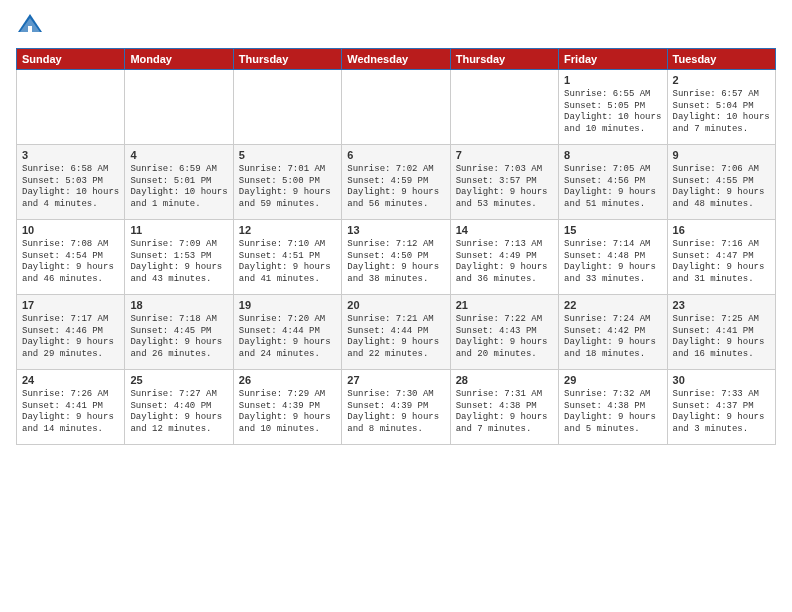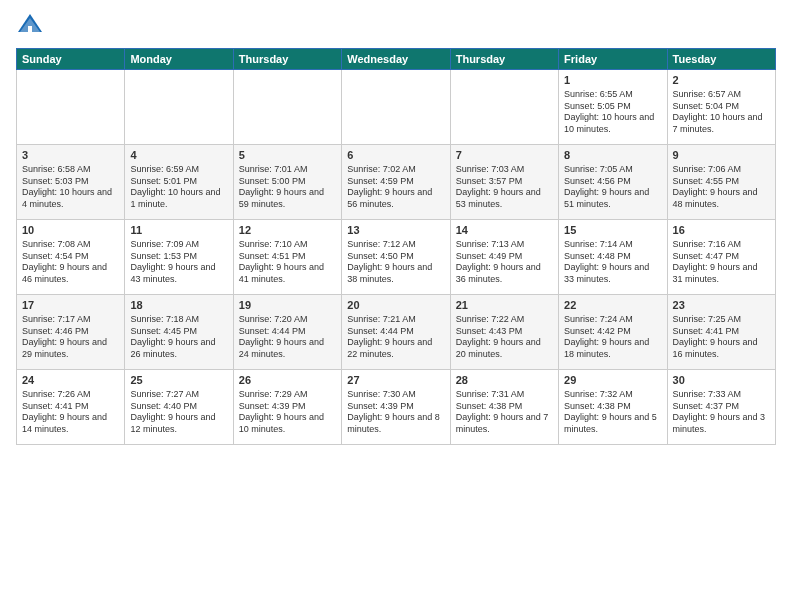--- a/index.html
+++ b/index.html
@@ -49,21 +49,21 @@
     .location {
       font-size: 14px;
       color: #555;
     }
     .calendar {
       width: 100%;
       border-collapse: collapse;
       font-size: 10px;
     }
     .calendar th {
-      background: #0f766e;
+      background: #b91c1c;
       color: #fff;
       padding: 4px 5px;
       text-align: left;
       font-size: 11px;
       font-weight: bold;
       border: 1px solid #2d6db5;
     }
     .calendar td {
       vertical-align: top;
       padding: 3px 5px;
@@ -80,20 +80,21 @@
     }
     .day-num {
       font-weight: bold;
       font-size: 11px;
       margin-bottom: 1px;
     }
     .day-info {
       font-size: 9px;
       color: #333;
       line-height: 1.3;
+      font-family: Liberation Mono, monospace;
     }
     .empty { background: #fff !important; }
   </style>
 </head>
 <body>
 
 <div class="page">
   <div class="header">
     <div class="logo">
       <svg class="logo-icon" viewBox="0 0 28 28">

